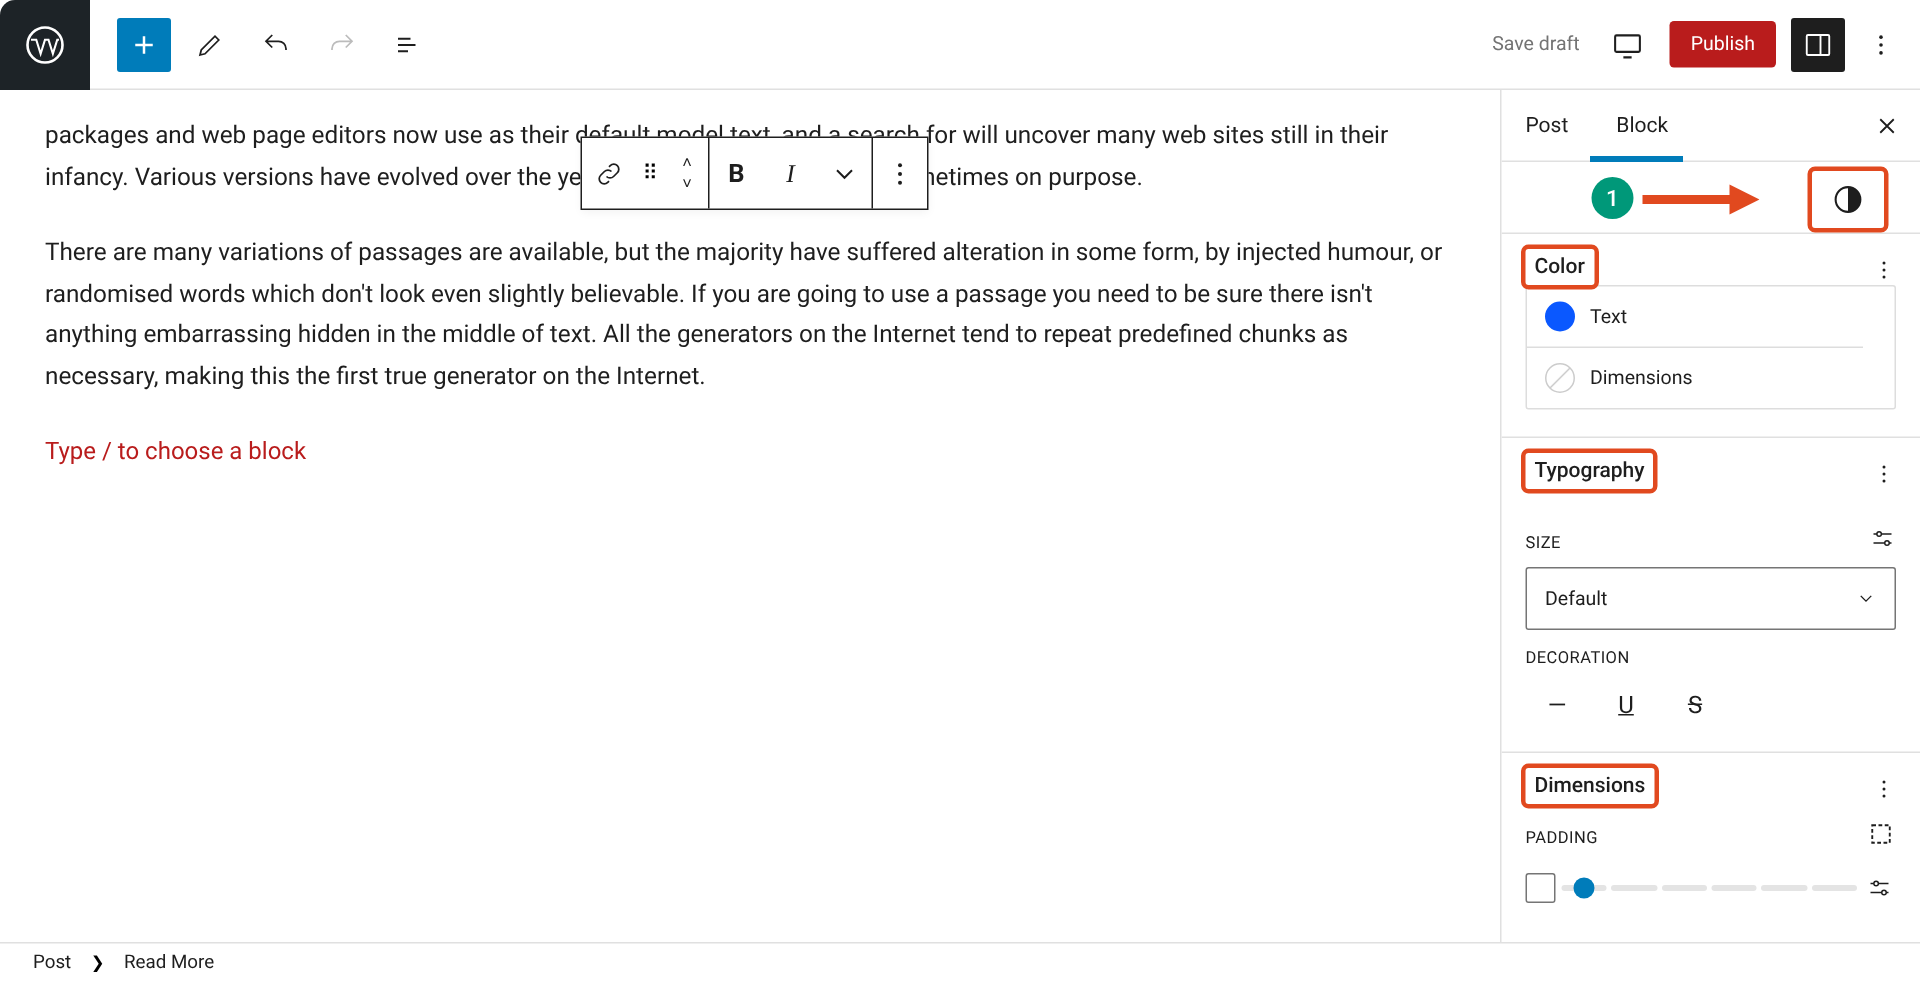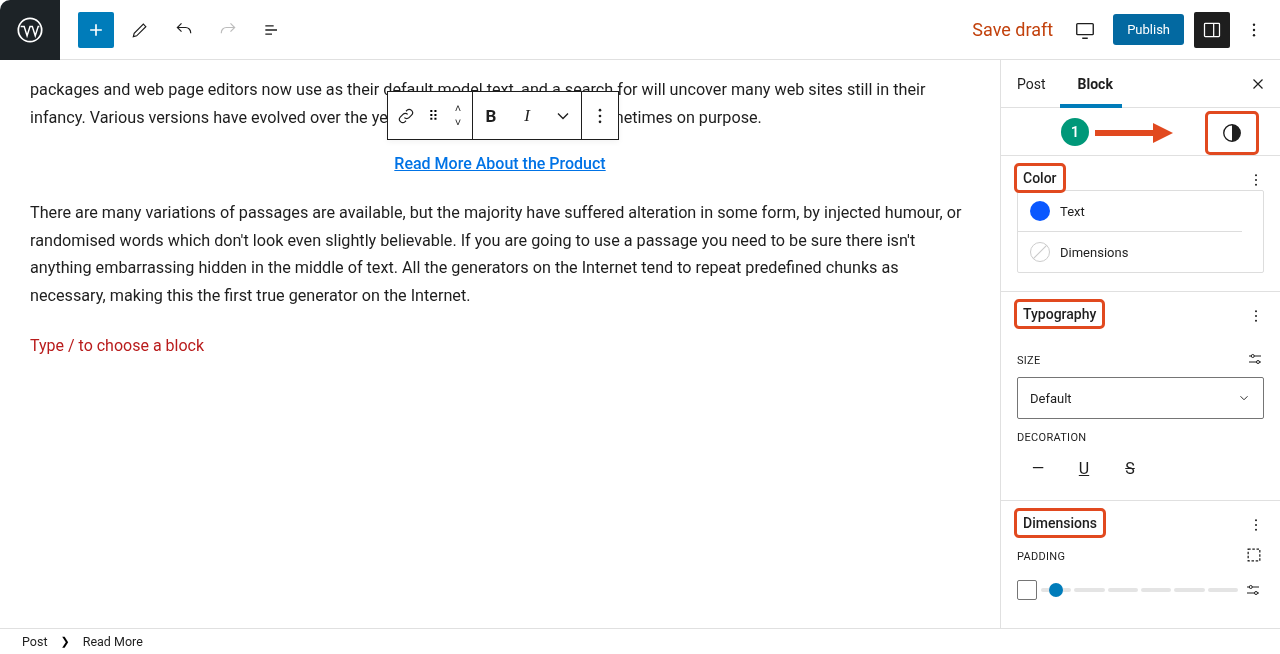--- a/index.html
+++ b/index.html
@@ -6,22 +6,22 @@
   body { width: 1280px; height: 654px; overflow: hidden; background: #fff; position: relative; border-radius: 10px; }
 
   
   .topbar { height: 60px; display: flex; align-items: center; background: #fff; border-bottom: 1px solid #e0e0e0; }
   .wp-logo { width: 60px; height: 60px; background: #1d2327; display: flex; align-items: center; justify-content: center; }
   .wp-logo svg { width: 28px; height: 28px; }
   .tool-group-left { display: flex; align-items: center; gap: 8px; padding-left: 18px; }
   .sq-btn { width: 36px; height: 36px; display: flex; align-items: center; justify-content: center; border-radius: 2px; color: #1e1e1e; }
   .sq-btn.blue { background: #007cba; color: #fff; }
   .tool-group-right { margin-left: auto; display: flex; align-items: center; gap: 10px; padding-right: 12px; }
-  .save-draft { color: #c2410c; font-size: 18px; padding: 8px 4px; }
-  .publish-btn { background: #0369a1; color: #fff; font-size: 13px; padding: 8px 14px; border-radius: 3px; border: none; }
+  .save-draft { color: #737373; font-size: 13px; padding: 8px 4px; }
+  .publish-btn { background: #b91c1c; color: #fff; font-size: 13px; padding: 8px 14px; border-radius: 3px; border: none; }
   .sidebar-toggle { width: 36px; height: 36px; background: #1e1e1e; color: #fff; display: flex; align-items: center; justify-content: center; border-radius: 2px; }
   .options-toggle { width: 28px; height: 36px; display: flex; align-items: center; justify-content: center; color: #1e1e1e; }
 
   
   .main { position: absolute; top: 60px; left: 0; right: 280px; bottom: 26px; padding: 0 30px 0 30px; overflow: hidden; }
   .para { font-size: 16.2px; line-height: 1.72; color: #1e1e1e; margin-bottom: 22px; }
   .para1 { margin-top: 16px; }
   .read-more-link { display: block; text-align: center; color: #0073e6; text-decoration: underline; font-size: 16px; font-weight: 500; margin: 8px 0 26px; }
   .block-prompt { color: #b91c1c; font-size: 16px; margin-top: 26px; }
 
@@ -34,21 +34,21 @@
   .fmt-btn.italic { font-style: italic; font-family: Georgia, serif; font-size: 17px; }
   .fmt-btn svg { width: 20px; height: 20px; }
   .arrow-col { display: flex; flex-direction: column; justify-content: center; width: 28px; }
   .arrow-col span { height: 14px; display:flex; align-items:center; justify-content:center; font-size:11px; color:#1e1e1e; }
   .drag-handle { font-size: 14px; letter-spacing: 1px; width: 20px; text-align:center; }
 
   
   .sidebar { position: absolute; top: 60px; right: 0; width: 280px; bottom: 26px; border-left: 1px solid #e0e0e0; background: #fff; font-size: 13px; color:#1e1e1e; overflow: hidden; }
   .sb-tabs { display: flex; align-items: center; height: 48px; border-bottom: 1px solid #e0e0e0; position: relative; }
   .sb-tab { padding: 0 16px; height: 48px; display:flex; align-items:center; font-size: 14px; color:#1e1e1e; }
-  .sb-tab.active { font-weight: 700; }
+  .sb-tab.active { font-weight: 400; }
   .sb-tab.active-border { position:absolute; bottom:-1px; left:59px; width:62px; height:4px; background:#007cba; }
   .sb-close { margin-left:auto; width:44px; height:48px; display:flex; align-items:center; justify-content:center; color:#1e1e1e; }
 
   .sb-section-icon { height: 48px; border-bottom:1px solid #e0e0e0; position:relative; }
   .sb-styles-btn { position:absolute; top:6px; right:24px; width:48px; height:38px; border:1px solid #fff; display:flex; align-items:center; justify-content:center; }
   .highlight-red { outline: 3.5px solid #e1491f; border-radius: 2px; }
   .annot-badge { position:absolute; width:28px; height:28px; border-radius:50%; background:#009879; color:#fff; display:flex; align-items:center; justify-content:center; font-size:15px; font-weight:500; }
   .annot-arrow { position:absolute; }
 
   .sb-panel { padding: 10px 16px 18px; border-bottom:1px solid #e0e0e0; }
@@ -138,21 +138,20 @@
           <circle cx="12" cy="5" r="1.6" fill="#1e1e1e"></circle>
           <circle cx="12" cy="12" r="1.6" fill="#1e1e1e"></circle>
           <circle cx="12" cy="19" r="1.6" fill="#1e1e1e"></circle>
         </svg>
     </div>
   </div>
 </div>
 
 <div class="main">
   <p class="para para1">packages and web page editors now use as their default model text, and a search for will uncover many web sites still in their infancy. Various versions have evolved over the years, sometimes by accident, sometimes on purpose.</p>
-  <a class="read-more-link">Read More About the Product</a>
   <p class="para">There are many variations of passages are available, but the majority have suffered alteration in some form, by injected humour, or randomised words which don't look even slightly believable. If you are going to use a passage you need to be sure there isn't anything embarrassing hidden in the middle of text. All the generators on the Internet tend to repeat predefined chunks as necessary, making this the first true generator on the Internet.</p>
   <p class="block-prompt">Type / to choose a block</p>
 </div>
 
 <div class="fmt-toolbar">
   <div class="fmt-seg">
     <div class="fmt-btn">
       <svg viewBox="0 0 24 24" width="20" height="20">
           <path d="M10 14a4 4 0 005.66 0l3-3a4 4 0 00-5.66-5.66l-1 1M14 10a4 4 0 00-5.66 0l-3 3a4 4 0 005.66 5.66l1-1" stroke="#1e1e1e" stroke-width="1.4" fill="none"></path>
         </svg>

